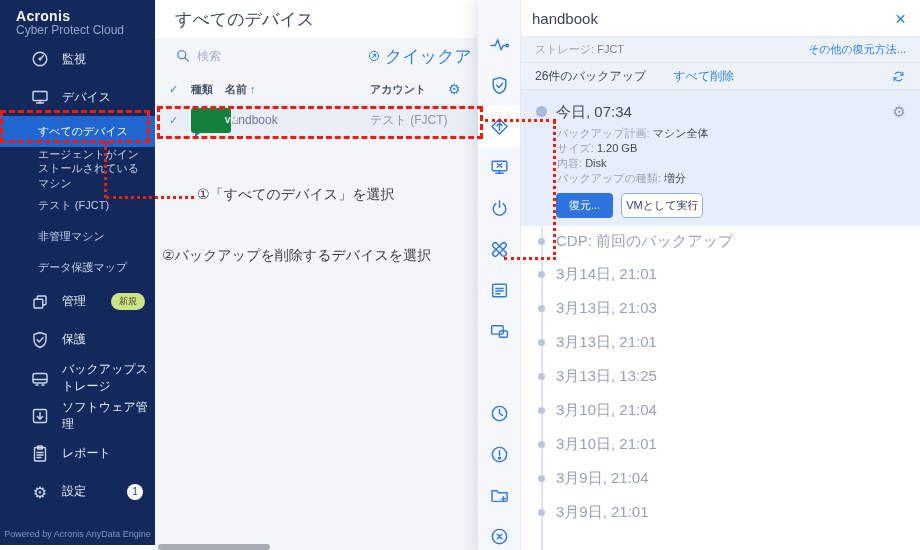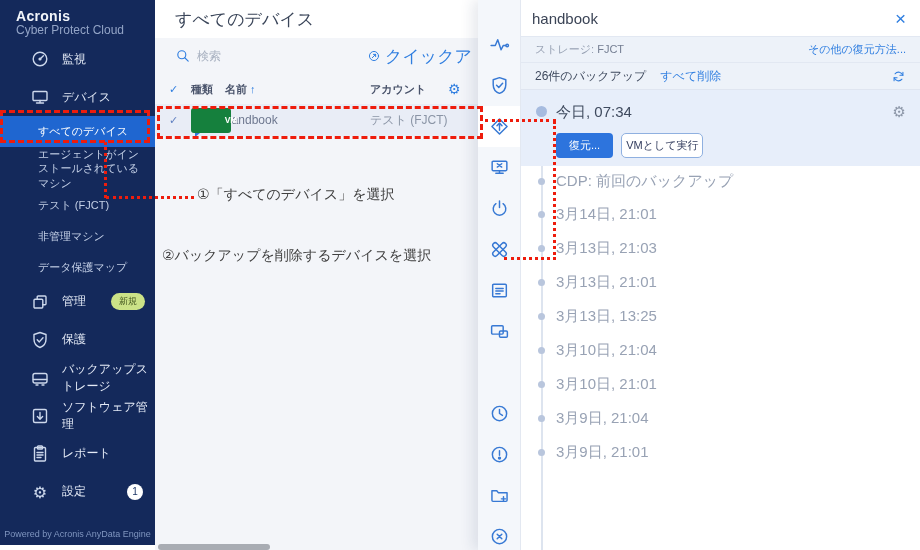--- a/index.html
+++ b/index.html
@@ -60,23 +60,23 @@
   .rightp{position:absolute;left:520px;top:0;width:400px;height:550px;background:#fff;z-index:2;
           border-left:1px solid #e3e8f1;}
   .r-head{height:36px;display:flex;align-items:center;padding:0 14px 0 11px;background:#fff;}
   .r-title{font-size:15px;color:#3b4456;}
   .r-close{margin-left:auto;color:#2f7ee0;font-size:19px;line-height:1;cursor:pointer;}
   .r-info1,.r-info2{height:27px;background:#edf2f9;display:flex;align-items:center;padding:0 14px;}
   .r-info1{border-top:1px solid #e2e8f2;border-bottom:1px solid #e2e8f2;font-size:11px;}
   .r-info1 .lbl{color:#97a1b3;} .r-info1 .val{color:#747e92;}
   .r-info1 .link{margin-left:auto;}
   .link{color:#2f7ee0;cursor:pointer;}
-  .r-info2{border-bottom:1px solid #dfe5f0;font-size:12px;}
+  .r-info2{border-bottom:1px solid #dfe5f0;font-size:12px;gap:27px;}
   .r-info2 .cnt{color:#3f4a5e;}
-  .r-info2 .link{margin-left:14px;}
+  .r-info2 .link{}
   .r-info2 .refresh{margin-left:auto;width:15px;height:15px;color:#2f7ee0;display:flex;cursor:pointer;}
   .r-list{position:relative;height:460px;overflow:hidden;}
   .timeline{position:absolute;left:20px;top:24px;bottom:0;width:2px;background:#dde4ef;}
   .b-exp{position:relative;background:#e7eefa;padding:8px 0 8px 0;}
   .b-exp-head{height:28px;display:flex;align-items:center;padding:0 14px 0 35px;}
   .b-dot-big{position:absolute;left:15px;top:16px;width:11px;height:11px;border-radius:50%;background:#a6bbdf;}
   .b-exp-label{font-size:15px;color:#3f4a5e;}
   .b-gear{margin-left:auto;color:#8d97a8;font-size:15px;cursor:pointer;}
   .b-details{padding-left:36px;font-size:11px;line-height:15px;}
   .b-details .lbl{color:#97a1b3;} .b-details .val{color:#3f4a5e;}
@@ -367,20 +367,26 @@
         </span>
     </div>
     <div class="r-list" id="backup-list">
       <div class="timeline"></div>
     <div class="b-exp">
           <span class="b-dot-big"></span>
           <div class="b-exp-head">
             <span class="b-exp-label">今日, 07:34</span>
             <span class="b-gear">⚙</span>
           </div>
+          <div class="b-details">
+            <div><span class="lbl">バックアップ計画: </span><span class="val">マシン全体</span></div>
+            <div><span class="lbl">サイズ: </span><span class="val">1.20 GB</span></div>
+            <div><span class="lbl">内容: </span><span class="val">Disk</span></div>
+            <div><span class="lbl">バックアップの種類: </span><span class="val">増分</span></div>
+          </div>
           <div class="b-btns">
             <button class="btn-primary">復元...</button>
             <button class="btn-outline">VMとして実行</button>
           </div>
         </div>
         <div class="b-row cdp">
           <span class="b-dot"></span>
           <span>CDP: 前回のバックアップ</span>
         </div>
         <div class="b-row">

